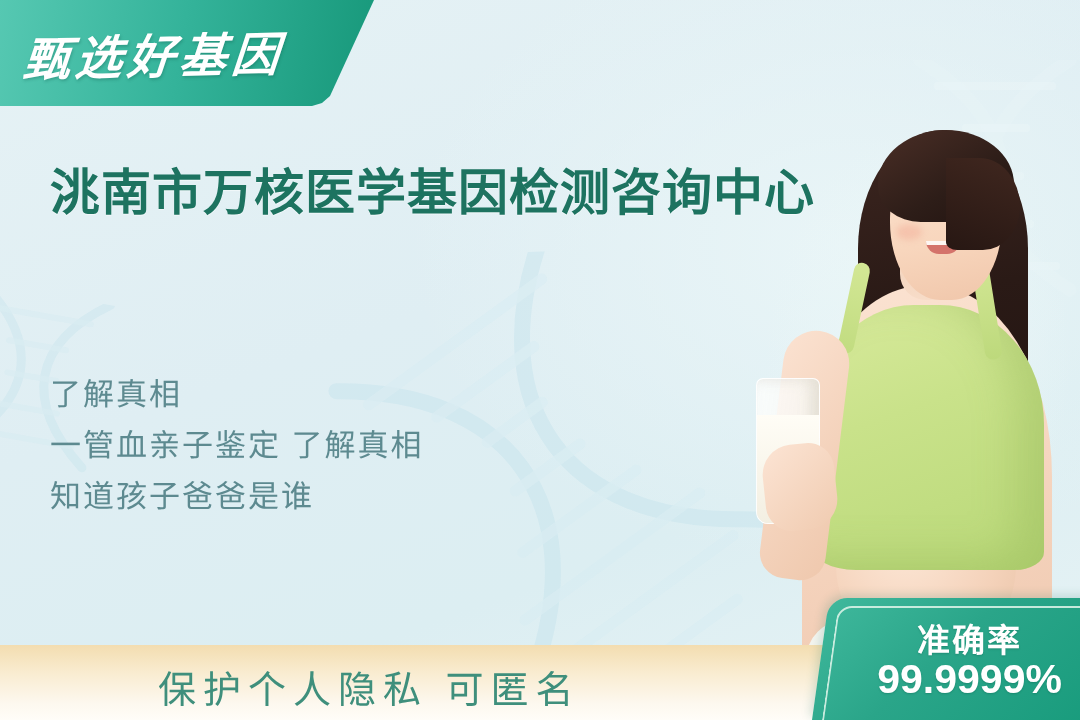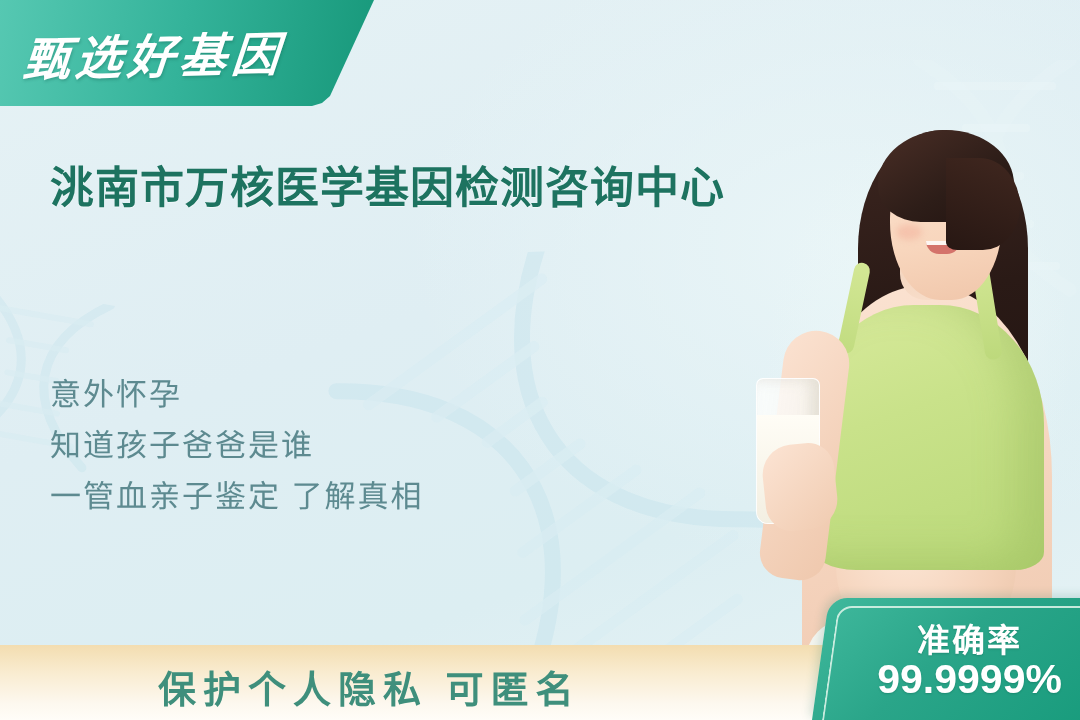--- a/index.html
+++ b/index.html
@@ -103,40 +103,40 @@
     font-family:"DejaVu Serif","Liberation Serif",serif;
     font-size:47px;font-weight:700;color:#ffffff;letter-spacing:5px;
     font-style:italic;white-space:nowrap;
     text-shadow:1px 2px 3px rgba(16,90,75,.30);
     transform:skewX(-6deg) rotate(-1.2deg);
   }
 
   
   .headline{
     position:absolute;left:50px;top:152px;
-    font-size:44px;font-weight:700;color:#1d7360;letter-spacing:1px;
+    font-size:50px;font-weight:700;color:#1d7360;letter-spacing:1px;
     white-space:nowrap;
     text-shadow:0 1px 1px rgba(255,255,255,.55);
   }
 
   
   .copy{position:absolute;left:50px;top:369px;}
   .copy-line{
     font-size:31px;color:#5d8a90;letter-spacing:2px;line-height:51px;
     white-space:nowrap;font-weight:400;
   }
 
   
   .bottombar{
     position:absolute;left:0;bottom:0;width:1080px;height:75px;
     background:linear-gradient(180deg,#f3ddb0 0%,#f9ecd1 38%,#fdf8ef 78%,#fffdf8 100%);
   }
   .bottombar-text{
     position:absolute;left:158px;top:14px;
-    font-size:38px;color:#3f8f7c;letter-spacing:7px;white-space:nowrap;font-weight:700;
+    font-size:38px;color:#3f8f7c;letter-spacing:7px;white-space:nowrap;font-weight:400;
   }
 
   
   .badge{
     position:absolute;right:-6px;bottom:0;width:274px;height:122px;
     transform:skewX(-8deg);transform-origin:bottom right;
     background:linear-gradient(135deg,#3fb89c 0%,#2aa589 45%,#199c7d 100%);
     border-radius:18px 18px 0 0;
     box-shadow:-3px -3px 10px rgba(30,110,95,.18);
     overflow:hidden;
@@ -245,23 +245,23 @@
     <div class="ph-hand"></div>
   </div>
 
   <div class="ribbon">
     <div class="ribbon-text">甄选好基因</div>
   </div>
 
   <div class="headline">洮南市万核医学基因检测咨询中心</div>
 
   <div class="copy">
-    <div class="copy-line">意外怀孕</div>
+    <div class="copy-line">了解真相</div>
+    <div class="copy-line">一管血亲子鉴定 了解真相</div>
     <div class="copy-line">知道孩子爸爸是谁</div>
-    <div class="copy-line">一管血亲子鉴定 了解真相</div>
   </div>
 
   <div class="bottombar">
     <div class="bottombar-text">保护个人隐私 可匿名</div>
   </div>
 
   <div class="badge">
     <div class="badge-stripe"></div>
     <div class="badge-inner">
       <div class="badge-label">准确率</div>

